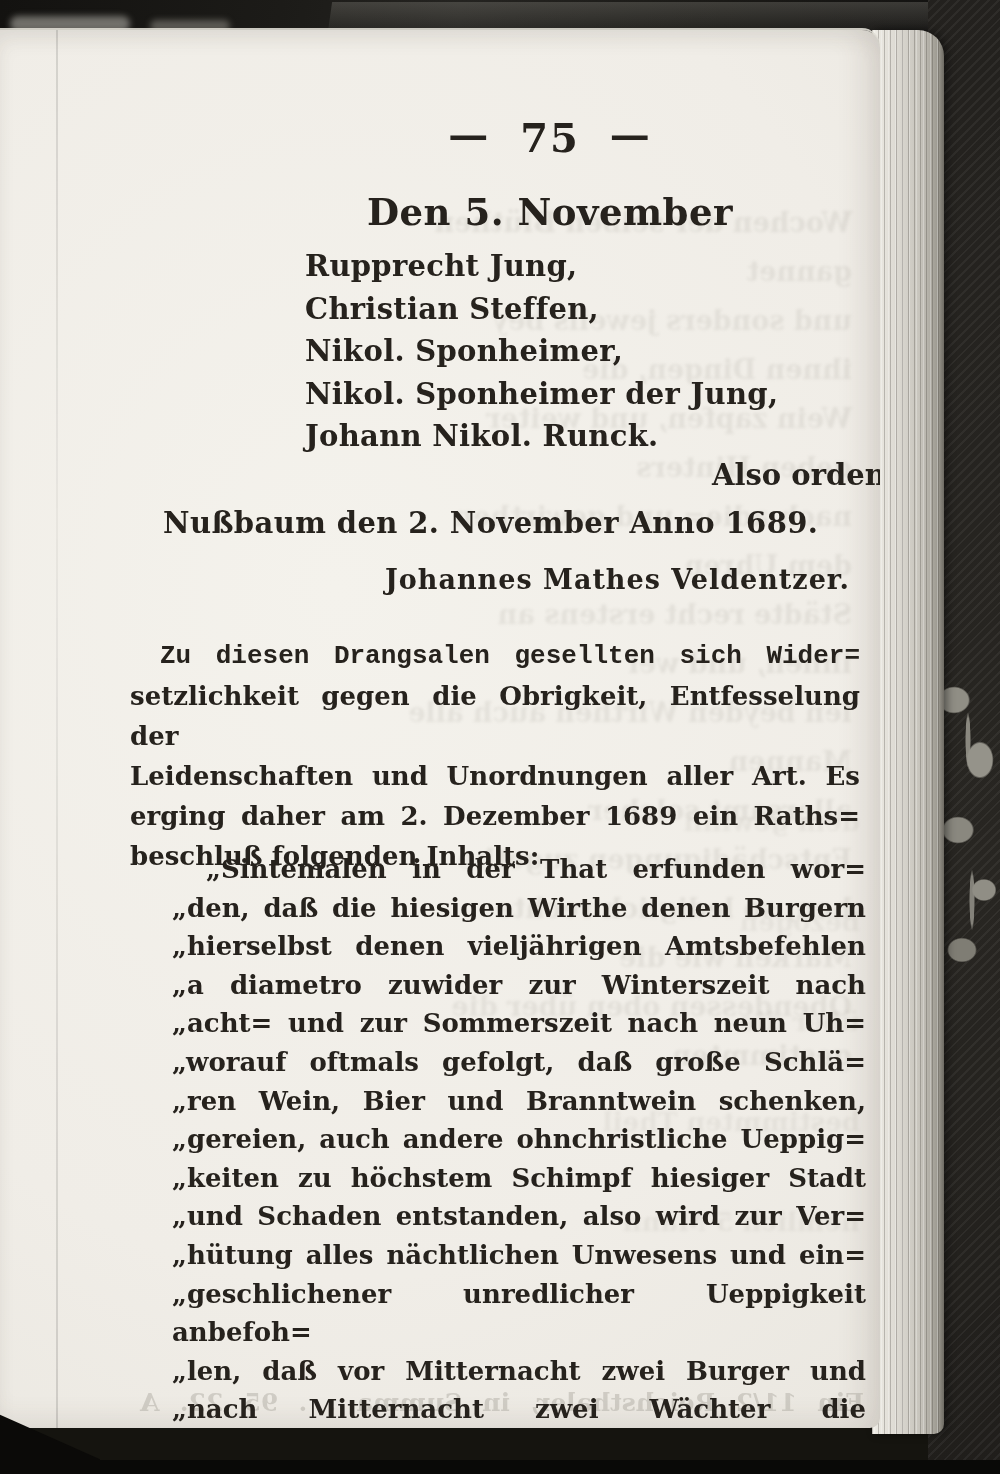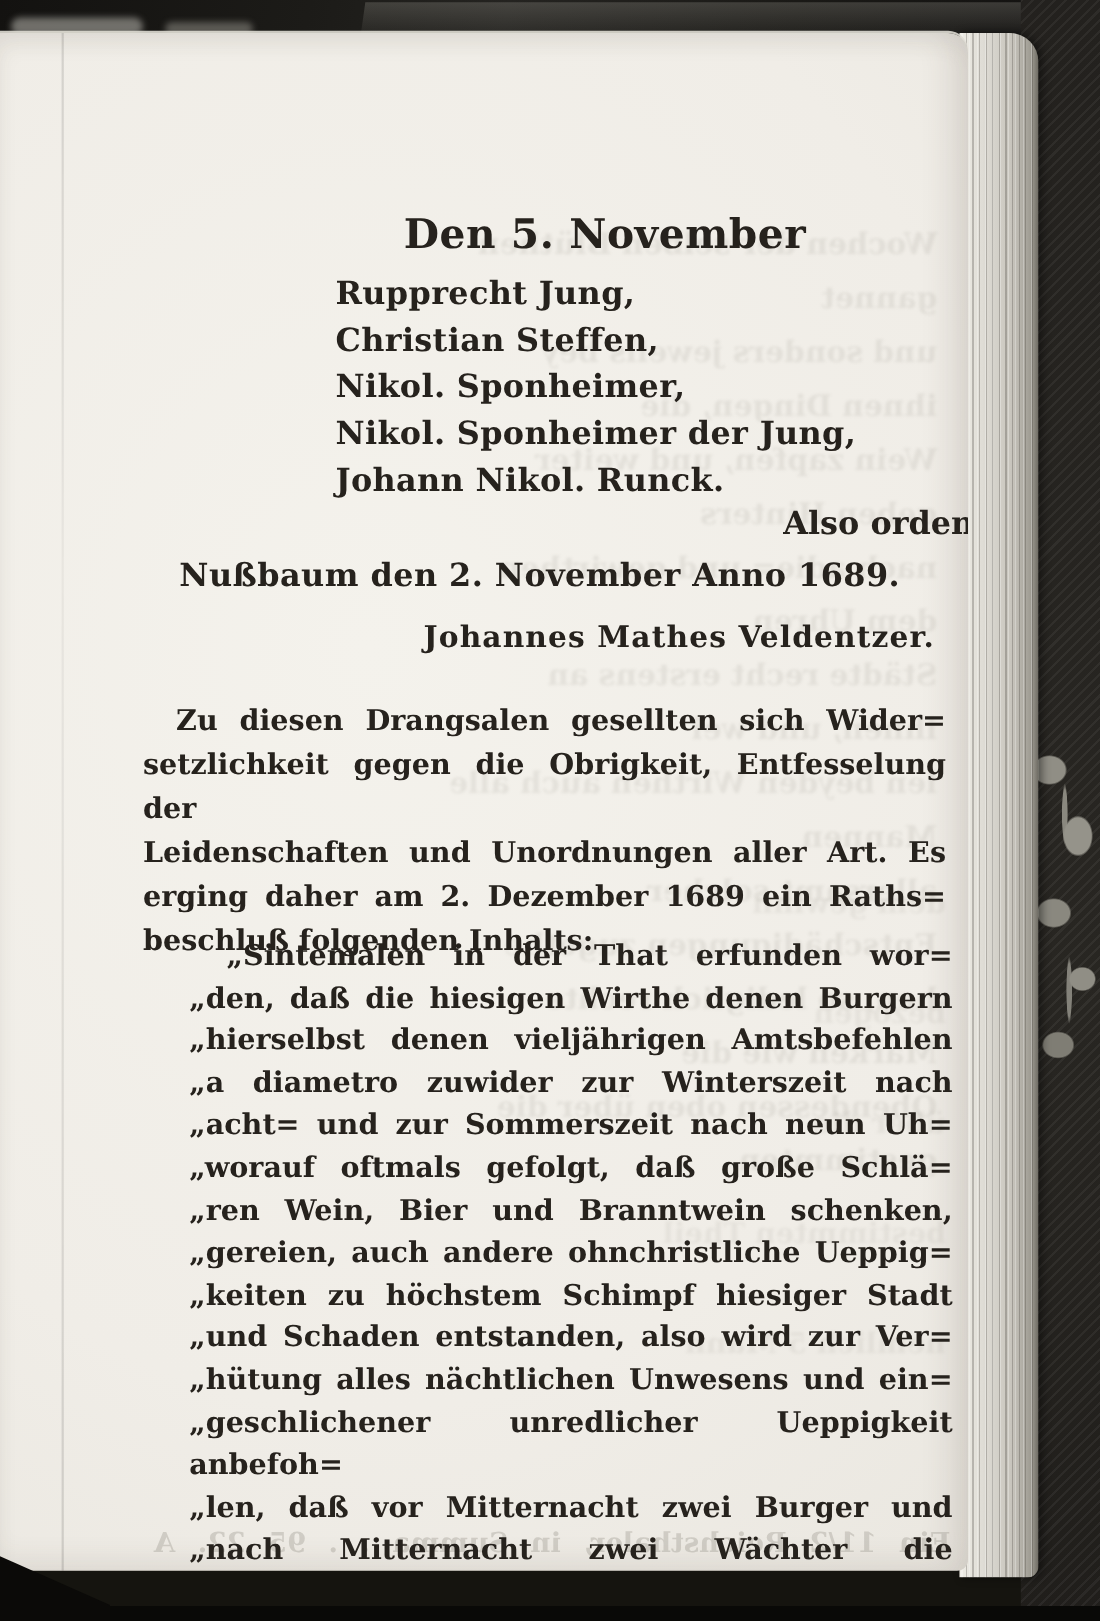--- a/index.html
+++ b/index.html
@@ -69,21 +69,21 @@
   .heading{position:absolute;left:0;top:160px;width:880px;text-align:center;padding-left:110px;
     font-size:37px;letter-spacing:.5px;}
   .names{position:absolute;left:305px;top:215px;font-size:29px;line-height:42.5px;letter-spacing:.3px;}
   .confirmation{position:absolute;left:0;top:428px;width:880px;text-align:right;padding-left:90px;
     font-size:29px;}
   .dateline{position:absolute;left:163px;top:476px;font-size:29px;letter-spacing:.4px;}
   .signature{position:absolute;left:130px;top:534px;width:720px;text-align:right;padding-right:12px;
     font-size:27px;letter-spacing:1px;}
   .para1{position:absolute;left:130px;top:606px;width:730px;font-size:26px;line-height:40px;}
   .para1 .jline{text-align:justify;text-align-last:justify;}
-  .para1 .first{padding-left:30px;}
+  .para1 .first{padding-left:30px;font-family:Liberation Mono, monospace;}
   .para1 .last{text-align:left;text-align-last:left;}
   .quote{position:absolute;left:172px;top:820px;width:694px;font-size:26px;line-height:38.6px;}
   .quote .jline{text-align:justify;text-align-last:justify;}
   .quote .first{padding-left:34px;}
 
   
   .ghost{position:absolute;color:#8b877d;font-weight:bold;transform:scaleX(-1);pointer-events:none;}
   .ghost-top{left:400px;top:168px;width:452px;font-size:27px;line-height:49px;
     opacity:.14;filter:blur(1.4px);text-align:left;}
   .ghost-mid{left:560px;top:742px;width:300px;font-size:26px;line-height:100px;
@@ -119,20 +119,23 @@
       <div>hen, so lediglich rechte Marken wie die</div>
       <div>Obendessen oben über die gestimmten</div>
     </div>
     <div class="ghost ghost-mid">
       <div>dem gewinn bezogen</div>
       <div>über die bestimmten Theil</div>
       <div>nemlich 5 Mann</div>
     </div>
     <div class="ghost ghost-bottom">Ein 11/2 Reichsthaler, in Summa . . 95 22.  A</div>
 
+    <div class="ink pageno">
+      <span class="dash">—</span><span>75</span><span class="dash">—</span>
+    </div>
 
     <div class="ink heading">Den 5. November</div>
 
     <div class="ink names">
       <div>Rupprecht Jung,</div>
       <div>Christian Steffen,</div>
       <div>Nikol. Sponheimer,</div>
       <div>Nikol. Sponheimer der Jung,</div>
       <div>Johann Nikol. Runck.</div>
     </div>

